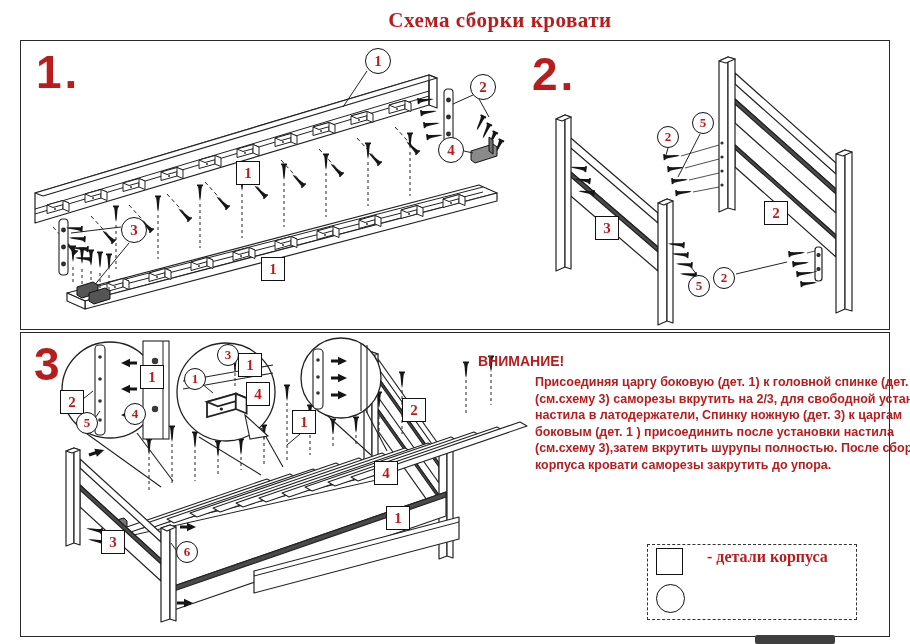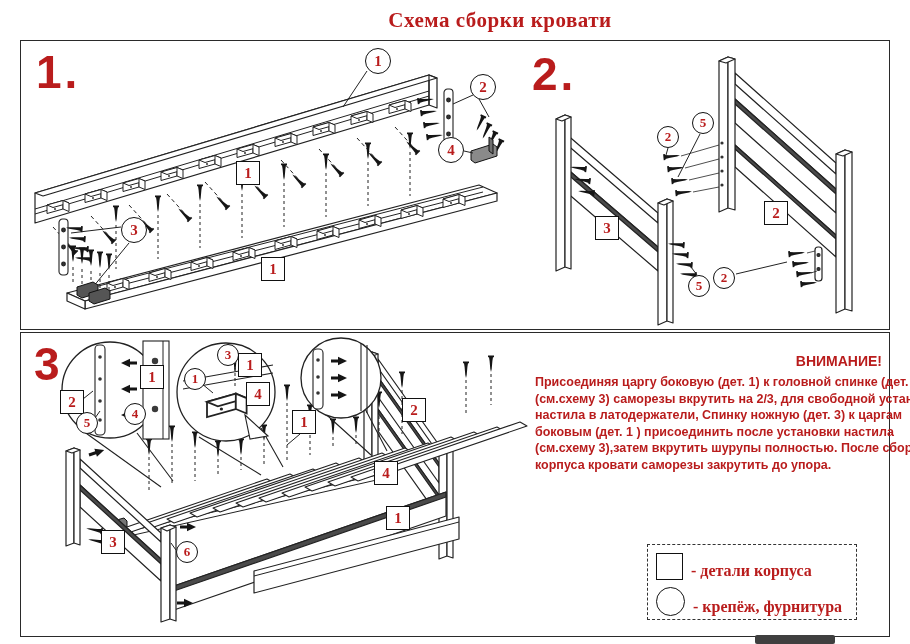--- a/index.html
+++ b/index.html
@@ -14,28 +14,28 @@
   .stepnum { position:absolute; font:700 46px/1 "Liberation Sans", sans-serif; letter-spacing:3px; }
   svg.draw { position:absolute; left:0; top:0; }
   .co,.sq { position:absolute; box-sizing:border-box; background:#fff; border:1.7px solid #111;
             display:flex; align-items:center; justify-content:center; z-index:6;
             font:700 13px "Liberation Serif", serif; }
   .co { width:22px; height:22px; border-radius:50%; }
   .co.big { width:26px; height:26px; font-size:15px; }
   .sq { width:24px; height:24px; font-size:15px; }
   .note2 { position:absolute; left:112px; top:44px; width:110px; text-align:center;
            font:700 8.5px/1.25 "Liberation Sans", sans-serif; white-space:pre-line; z-index:6; }
-  .warn-h { position:absolute; left:478px; top:353px; width:404px; text-align:right;
+  .warn-h { position:absolute; left:478px; top:353px; width:404px; text-align:left;
             font:700 14px "Liberation Sans", sans-serif; z-index:6; }
   .warn-b { position:absolute; left:487px; top:374px; width:412px;
             font:700 12.5px/1.32 "Liberation Sans", sans-serif; white-space:pre-line; z-index:6;margin-left:48px; }
   .legend { position:absolute; left:647px; top:544px; width:210px; height:76px;
             border:1.6px dashed #333; background:#fff; z-index:6; box-sizing:border-box;
             display:flex; flex-direction:column; justify-content:center; gap:4px; }
-  .leg-row { display:flex; align-items:flex-end; gap:8px; padding-left:8px; height:32px; }
+  .leg-row { display:flex; align-items:flex-start; gap:24px; padding-left:8px; height:32px; }
   .leg-sq { width:25px; height:25px; border:1.8px solid #111; flex:0 0 auto; }
   .leg-ci { width:27px; height:27px; border:1.8px solid #111; border-radius:50%; flex:0 0 auto; }
   .leg-tx { font:700 16px "Liberation Serif", serif; white-space:nowrap; }
   .artifact { position:absolute; left:755px; top:635px; width:80px; height:9px;
               background:#3f3f3f; border-radius:2px; filter:blur(.6px); }
 </style>
 </head>
 <body>
 
 <div class="page">
@@ -367,18 +367,17 @@
 (см.схему 3),затем вкрутить шурупы полностью. После сборки
 корпуса кровати саморезы закрутить до упора.</div>
 
   <div class="legend">
     <div class="leg-row">
       <div class="leg-sq"></div>
       <div class="leg-tx">- детали корпуса</div>
     </div>
     <div class="leg-row">
       <div class="leg-ci"></div>
-      <div class="leg-tx">- крепёж, фурнитура</div>
     </div>
   </div>
 
   <div class="artifact"></div>
 </div>
 
 </body></html>

